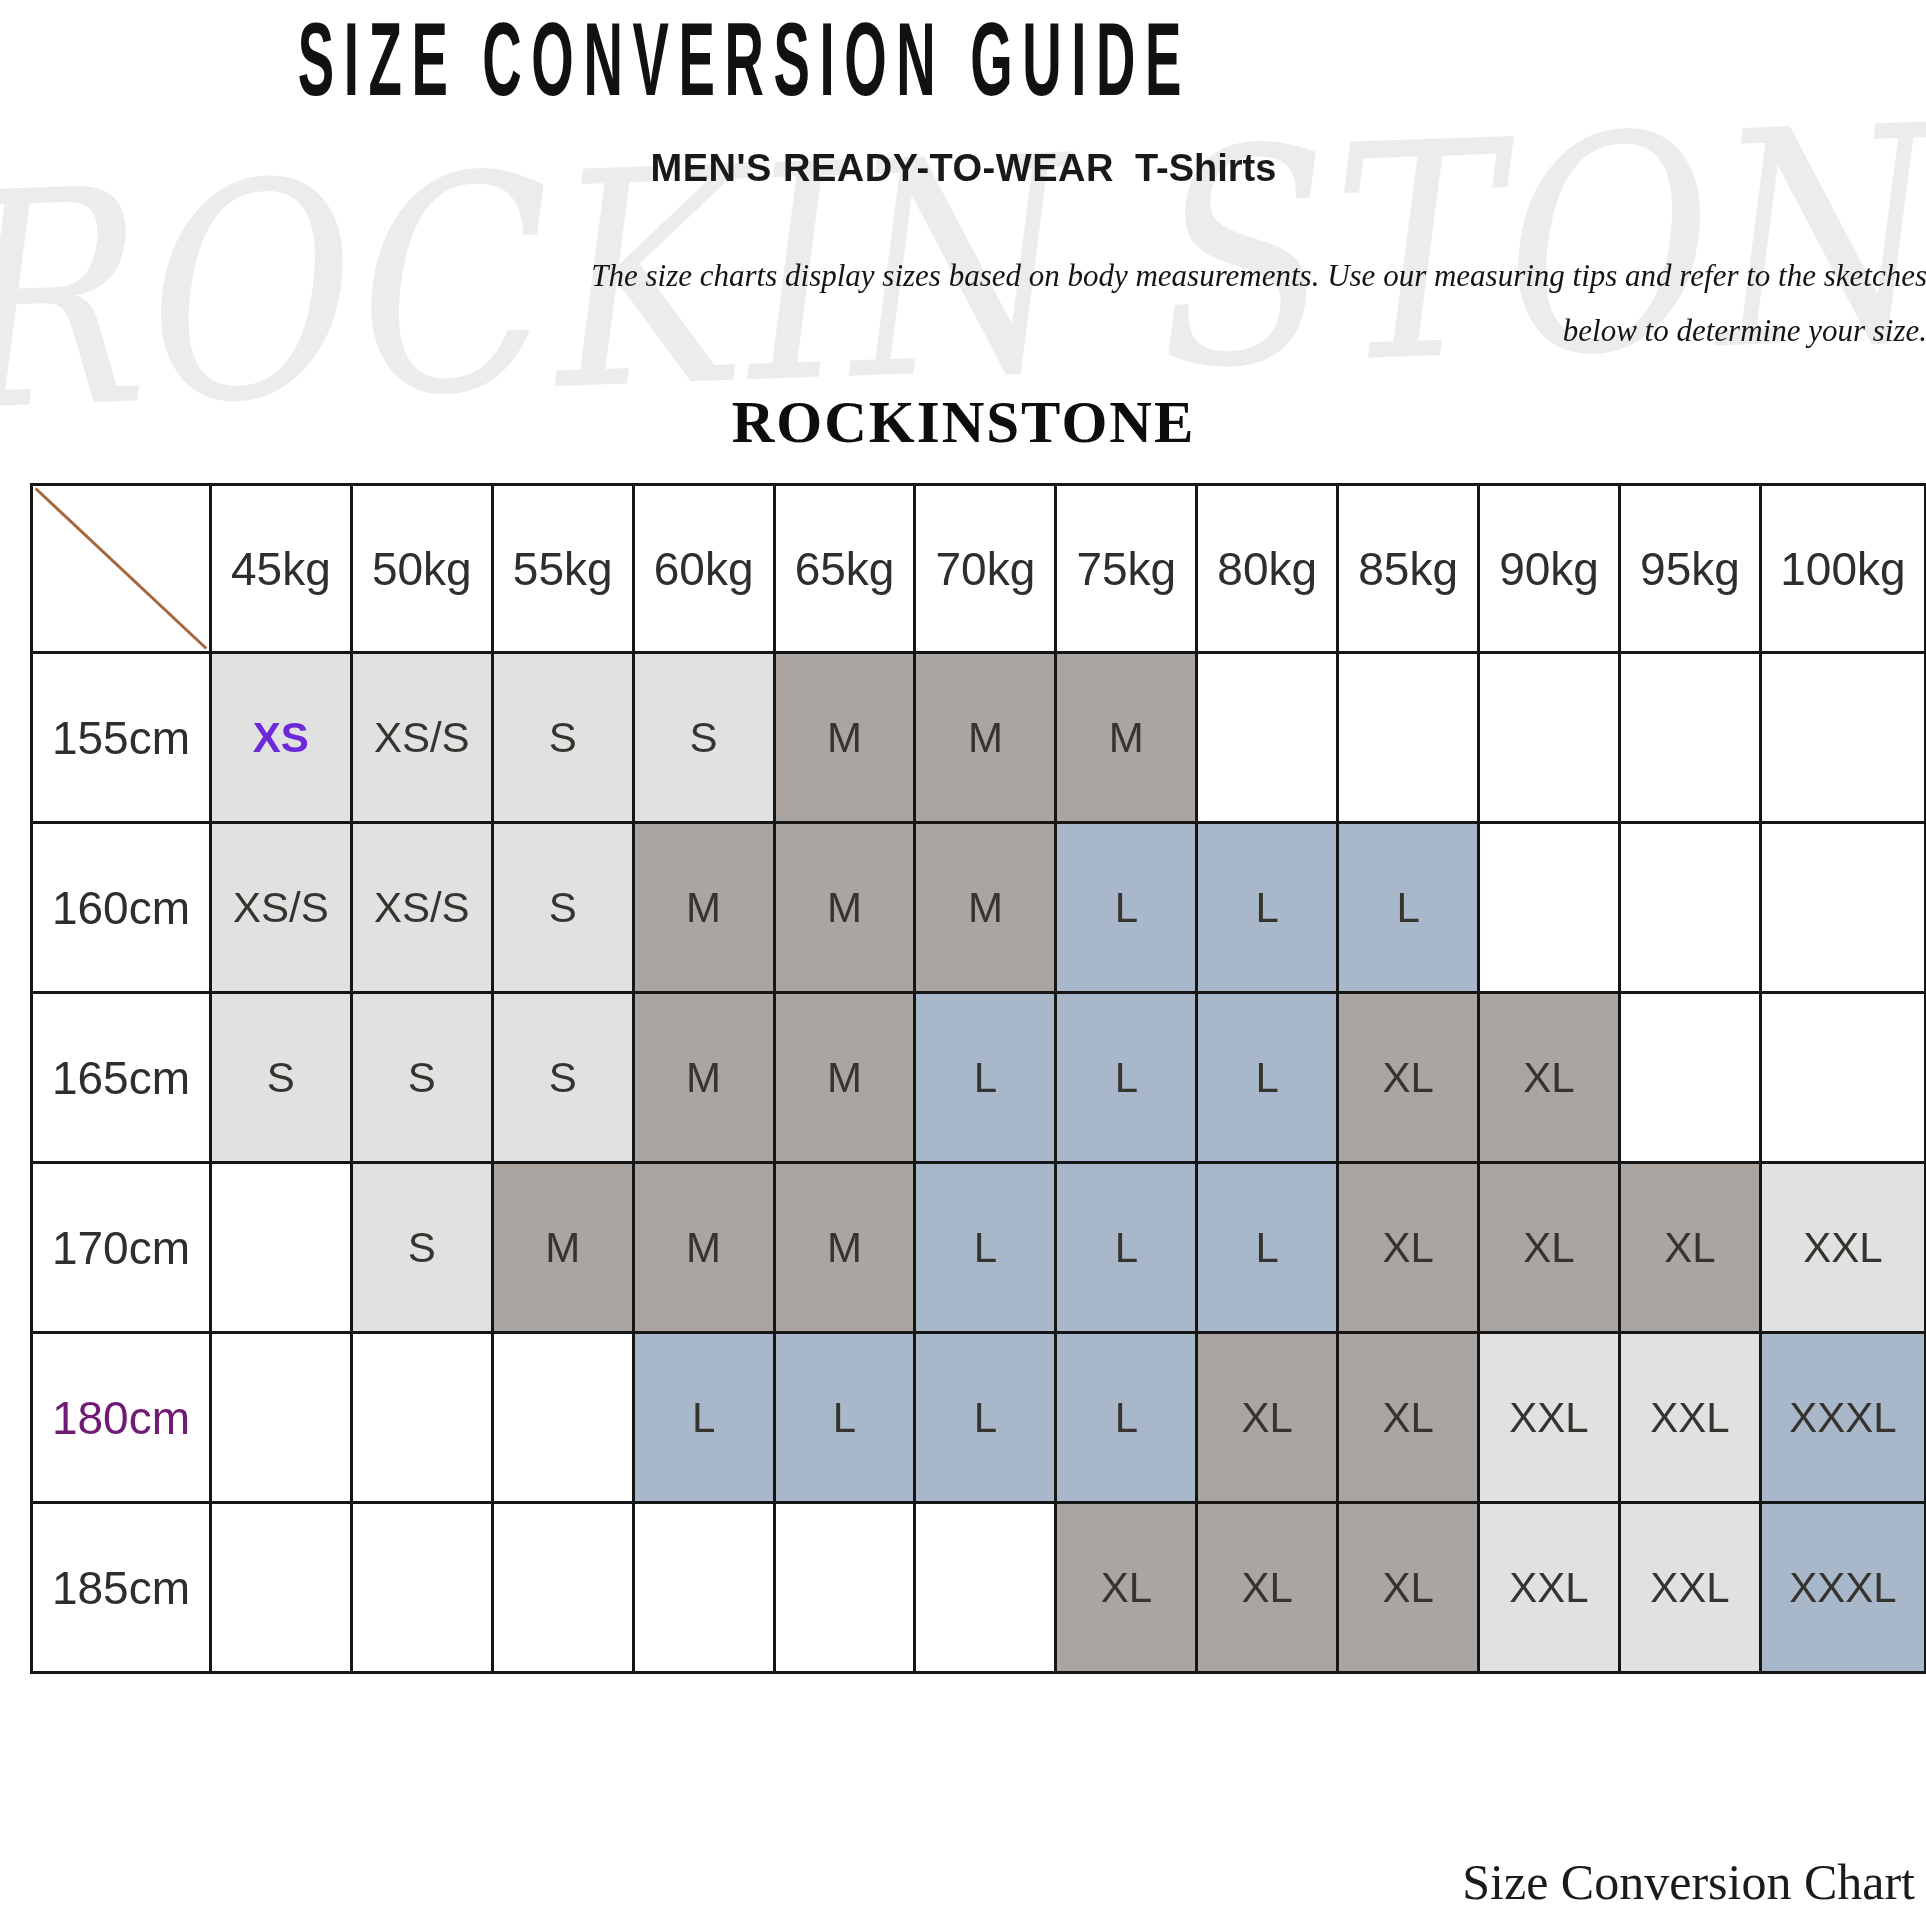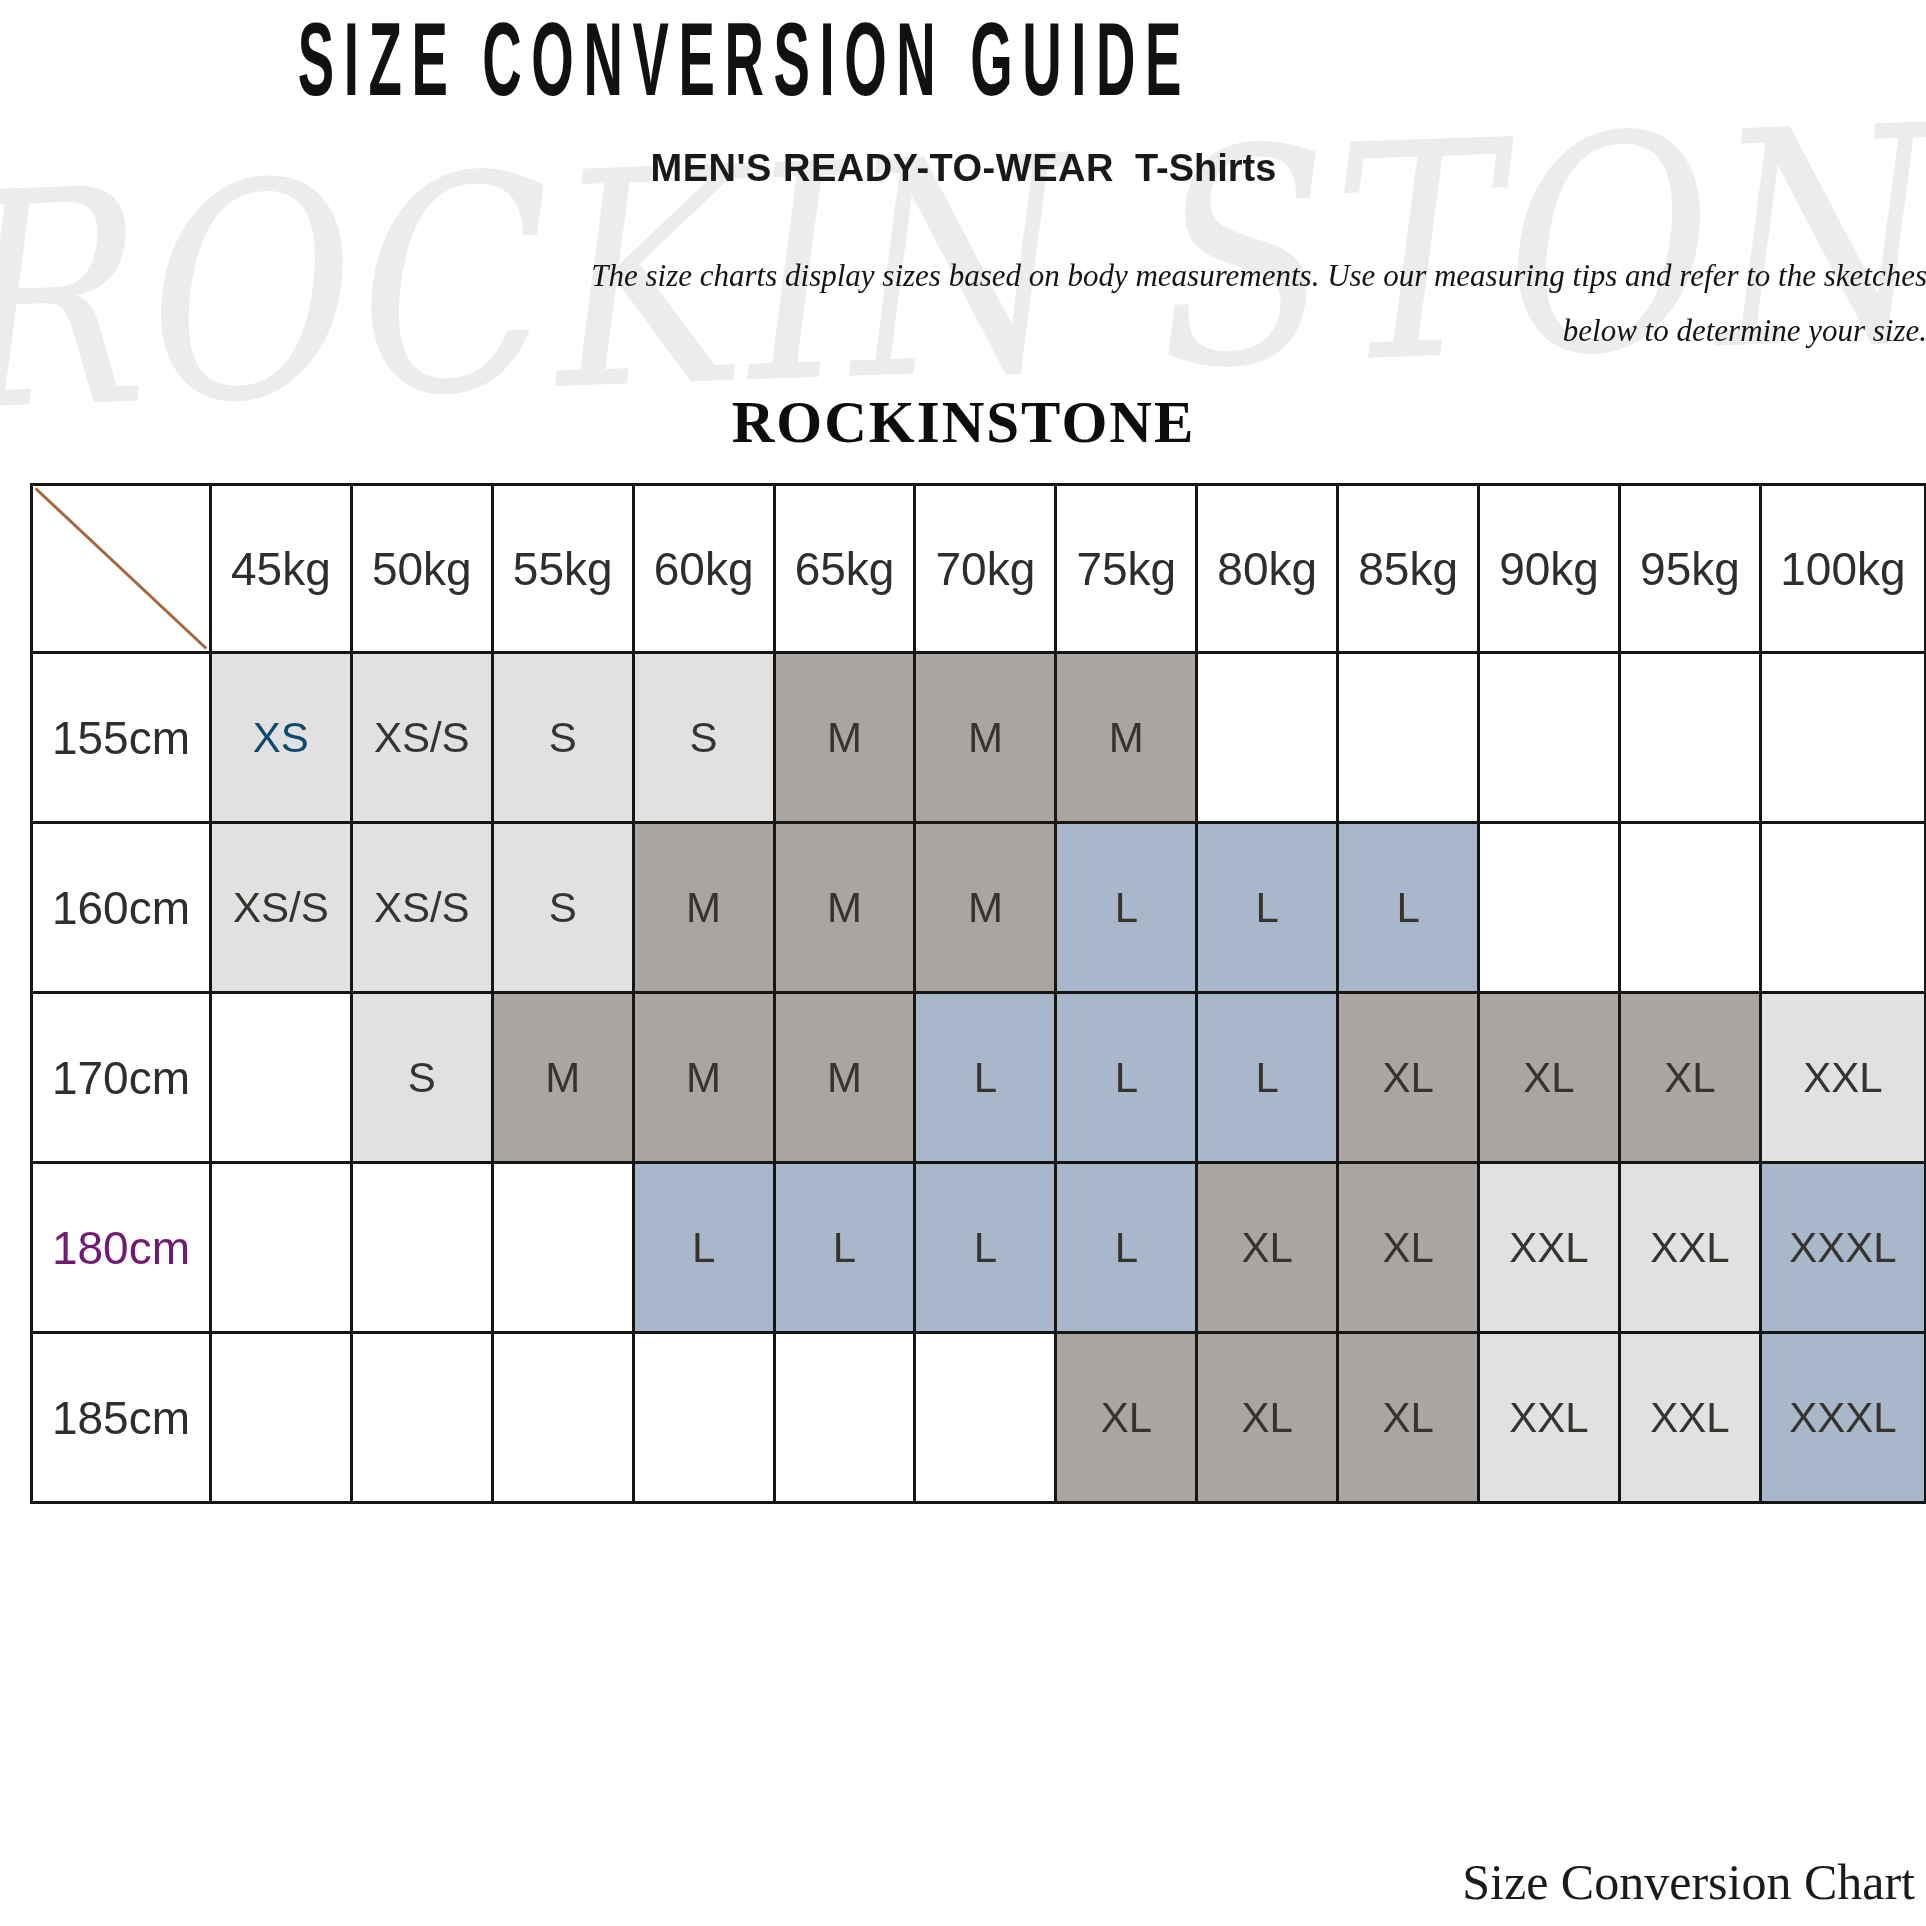--- a/index.html
+++ b/index.html
@@ -172,21 +172,21 @@
         <th style="color: rgb(46, 46, 46);">80kg</th>
         <th style="color: rgb(46, 46, 46);">85kg</th>
         <th style="color: rgb(46, 46, 46);">90kg</th>
         <th style="color: rgb(46, 46, 46);">95kg</th>
         <th style="color: rgb(46, 46, 46);">100kg</th>
       </tr>
     </thead>
     <tbody>
       <tr>
         <td class="row-head" style="color: rgb(46, 46, 46);">155cm</td>
-        <td class="cell" style="background: rgb(226, 225, 225); color: #0c4a6e;">XS</td>
+        <td class="cell" style="background: rgb(226, 225, 225); color: #6d28d9; font-weight: bold;">XS</td>
         <td class="cell" style="background: rgb(226, 225, 225); color: rgb(55, 51, 47);">XS/S</td>
         <td class="cell" style="background: rgb(226, 225, 225); color: rgb(55, 51, 47);">S</td>
         <td class="cell" style="background: rgb(226, 225, 225); color: rgb(55, 51, 47);">S</td>
         <td class="cell" style="background: rgb(171, 165, 162); color: rgb(55, 51, 47);">M</td>
         <td class="cell" style="background: rgb(171, 165, 162); color: rgb(55, 51, 47);">M</td>
         <td class="cell" style="background: rgb(171, 165, 162); color: rgb(55, 51, 47);">M</td>
         <td class="cell" style="background: rgb(255, 255, 255); color: rgb(55, 51, 47);"></td>
         <td class="cell" style="background: rgb(255, 255, 255); color: rgb(55, 51, 47);"></td>
         <td class="cell" style="background: rgb(255, 255, 255); color: rgb(55, 51, 47);"></td>
         <td class="cell" style="background: rgb(255, 255, 255); color: rgb(55, 51, 47);"></td>
@@ -201,20 +201,35 @@
         <td class="cell" style="background: rgb(171, 165, 162); color: rgb(55, 51, 47);">M</td>
         <td class="cell" style="background: rgb(171, 165, 162); color: rgb(55, 51, 47);">M</td>
         <td class="cell" style="background: rgb(169, 183, 203); color: rgb(55, 51, 47);">L</td>
         <td class="cell" style="background: rgb(169, 183, 203); color: rgb(55, 51, 47);">L</td>
         <td class="cell" style="background: rgb(169, 183, 203); color: rgb(55, 51, 47);">L</td>
         <td class="cell" style="background: rgb(255, 255, 255); color: rgb(55, 51, 47);"></td>
         <td class="cell" style="background: rgb(255, 255, 255); color: rgb(55, 51, 47);"></td>
         <td class="cell" style="background: rgb(255, 255, 255); color: rgb(55, 51, 47);"></td>
       </tr>
       <tr>
+        <td class="row-head" style="color: rgb(46, 46, 46);">165cm</td>
+        <td class="cell" style="background: rgb(226, 225, 225); color: rgb(55, 51, 47);">S</td>
+        <td class="cell" style="background: rgb(226, 225, 225); color: rgb(55, 51, 47);">S</td>
+        <td class="cell" style="background: rgb(226, 225, 225); color: rgb(55, 51, 47);">S</td>
+        <td class="cell" style="background: rgb(171, 165, 162); color: rgb(55, 51, 47);">M</td>
+        <td class="cell" style="background: rgb(171, 165, 162); color: rgb(55, 51, 47);">M</td>
+        <td class="cell" style="background: rgb(169, 183, 203); color: rgb(55, 51, 47);">L</td>
+        <td class="cell" style="background: rgb(169, 183, 203); color: rgb(55, 51, 47);">L</td>
+        <td class="cell" style="background: rgb(169, 183, 203); color: rgb(55, 51, 47);">L</td>
+        <td class="cell" style="background: rgb(171, 165, 162); color: rgb(55, 51, 47);">XL</td>
+        <td class="cell" style="background: rgb(171, 165, 162); color: rgb(55, 51, 47);">XL</td>
+        <td class="cell" style="background: rgb(255, 255, 255); color: rgb(55, 51, 47);"></td>
+        <td class="cell" style="background: rgb(255, 255, 255); color: rgb(55, 51, 47);"></td>
+      </tr>
+      <tr>
         <td class="row-head" style="color: rgb(46, 46, 46);">170cm</td>
         <td class="cell" style="background: rgb(255, 255, 255); color: rgb(55, 51, 47);"></td>
         <td class="cell" style="background: rgb(226, 225, 225); color: rgb(55, 51, 47);">S</td>
         <td class="cell" style="background: rgb(171, 165, 162); color: rgb(55, 51, 47);">M</td>
         <td class="cell" style="background: rgb(171, 165, 162); color: rgb(55, 51, 47);">M</td>
         <td class="cell" style="background: rgb(171, 165, 162); color: rgb(55, 51, 47);">M</td>
         <td class="cell" style="background: rgb(169, 183, 203); color: rgb(55, 51, 47);">L</td>
         <td class="cell" style="background: rgb(169, 183, 203); color: rgb(55, 51, 47);">L</td>
         <td class="cell" style="background: rgb(169, 183, 203); color: rgb(55, 51, 47);">L</td>
         <td class="cell" style="background: rgb(171, 165, 162); color: rgb(55, 51, 47);">XL</td>

